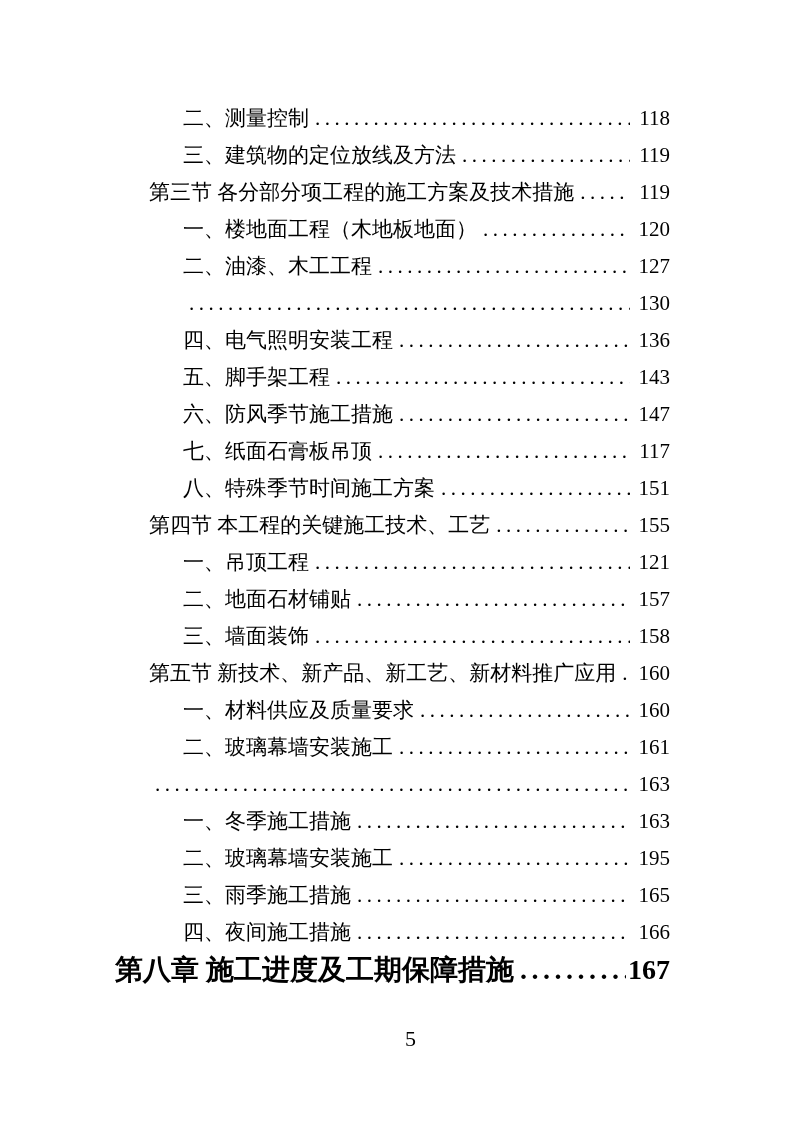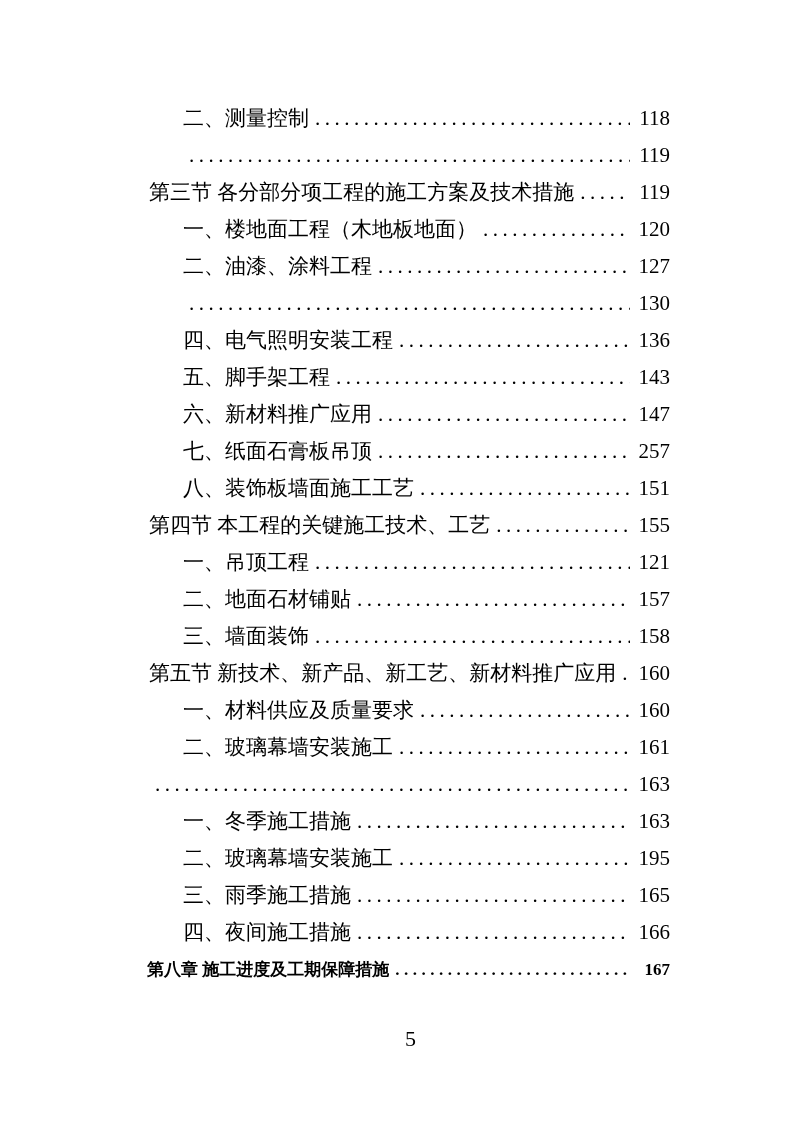--- a/index.html
+++ b/index.html
@@ -20,21 +20,21 @@
   }
   .toc-row {
     display: flex;
     height: 37px;
     line-height: 37px;
     font-size: 21px;
     align-items: stretch;
   }
   .toc-row.level-section { padding-left: 34px; }
   .toc-row.level-item    { padding-left: 68px; }
-  .toc-row.level-chapter { padding-left: 0; font-weight: bold; font-size: 17px; margin-left: 32px; }
+  .toc-row.level-chapter { padding-left: 0; font-weight: bold; font-size: 28px; }
   .toc-label {
     flex: 0 1 auto;
     white-space: nowrap;
     overflow: hidden;
   }
   .dot-leader {
     flex: 1 1 0;
     min-width: 0;
     overflow: hidden;
     white-space: nowrap;
@@ -62,64 +62,65 @@
 
 <div class="page">
 
   <div class="toc-list" id="toc-list">
       <div class="toc-row level-item">
       <span class="toc-label">二、测量控制</span>
       <span class="dot-leader">................................................................................</span>
       <span class="toc-page-num">118</span>
     </div>
       <div class="toc-row level-item">
+      <span class="toc-label">三、建筑物的定位放线及方法</span>
       <span class="dot-leader">................................................................................</span>
       <span class="toc-page-num">119</span>
     </div>
       <div class="toc-row level-section">
       <span class="toc-label">第三节 各分部分项工程的施工方案及技术措施</span>
       <span class="dot-leader">................................................................................</span>
       <span class="toc-page-num">119</span>
     </div>
       <div class="toc-row level-item">
       <span class="toc-label">一、楼地面工程（木地板地面）</span>
       <span class="dot-leader">................................................................................</span>
       <span class="toc-page-num">120</span>
     </div>
       <div class="toc-row level-item">
-      <span class="toc-label">二、油漆、涂料工程</span>
+      <span class="toc-label">二、油漆、木工工程</span>
       <span class="dot-leader">................................................................................</span>
       <span class="toc-page-num">127</span>
     </div>
       <div class="toc-row level-item">
       <span class="dot-leader">................................................................................</span>
       <span class="toc-page-num">130</span>
     </div>
       <div class="toc-row level-item">
       <span class="toc-label">四、电气照明安装工程</span>
       <span class="dot-leader">................................................................................</span>
       <span class="toc-page-num">136</span>
     </div>
       <div class="toc-row level-item">
       <span class="toc-label">五、脚手架工程</span>
       <span class="dot-leader">................................................................................</span>
       <span class="toc-page-num">143</span>
     </div>
       <div class="toc-row level-item">
-      <span class="toc-label">六、新材料推广应用</span>
+      <span class="toc-label">六、防风季节施工措施</span>
       <span class="dot-leader">................................................................................</span>
       <span class="toc-page-num">147</span>
     </div>
       <div class="toc-row level-item">
       <span class="toc-label">七、纸面石膏板吊顶</span>
       <span class="dot-leader">................................................................................</span>
-      <span class="toc-page-num">257</span>
+      <span class="toc-page-num">117</span>
     </div>
       <div class="toc-row level-item">
-      <span class="toc-label">八、装饰板墙面施工工艺</span>
+      <span class="toc-label">八、特殊季节时间施工方案</span>
       <span class="dot-leader">................................................................................</span>
       <span class="toc-page-num">151</span>
     </div>
       <div class="toc-row level-section">
       <span class="toc-label">第四节 本工程的关键施工技术、工艺</span>
       <span class="dot-leader">................................................................................</span>
       <span class="toc-page-num">155</span>
     </div>
       <div class="toc-row level-item">
       <span class="toc-label">一、吊顶工程</span>

